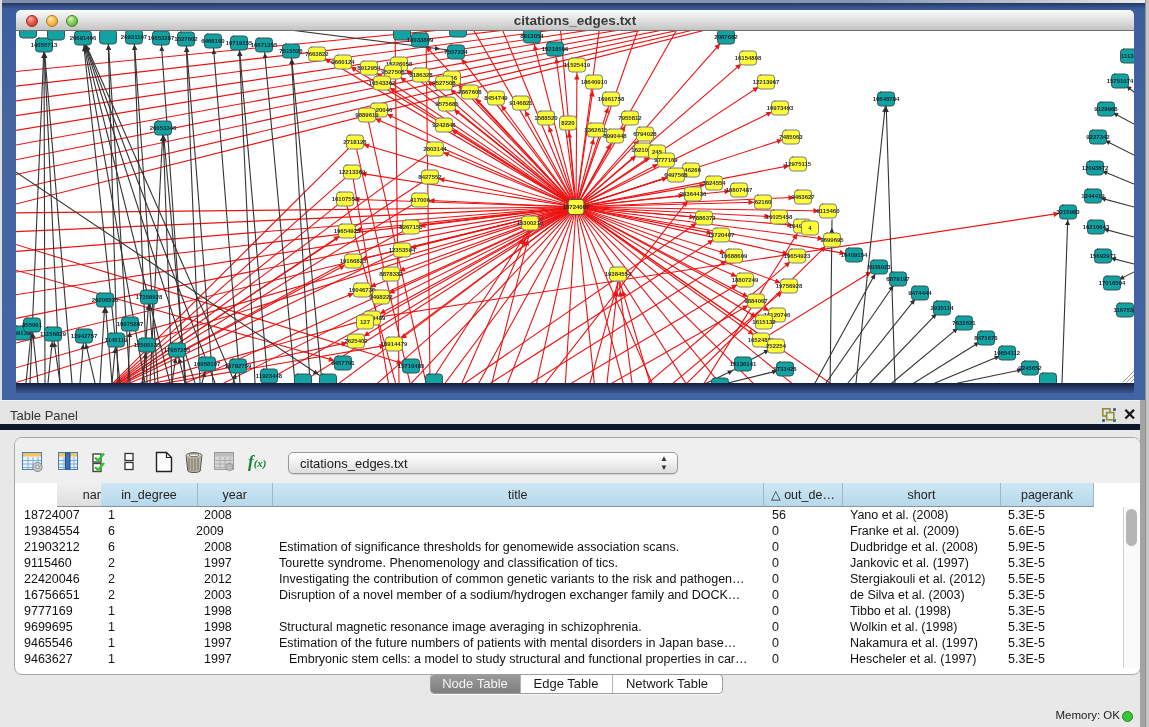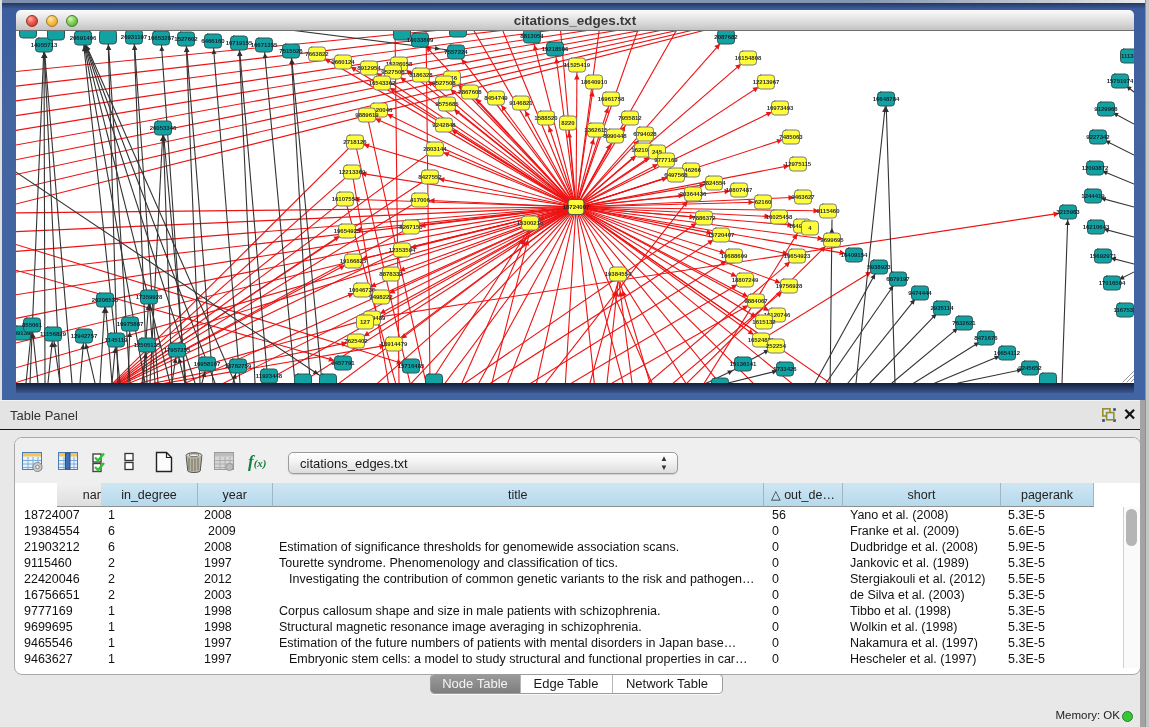--- a/index.html
+++ b/index.html
@@ -21,21 +21,21 @@
 #tl2 { left:46px; background:radial-gradient(circle at 35% 30%, #ffe9b0 0%, #f6c356 40%, #e9a429 80%, #c8881b 100%); border:0.5px solid #a8791d; }
 #tl3 { left:66px; background:radial-gradient(circle at 35% 30%, #d6f5b8 0%, #8ed466 40%, #5cb139 80%, #3f8f22 100%); border:0.5px solid #44821e; }
 #wtitle { left:16px; top:13px; width:1118px; text-align:center; font-size:13.5px;
   font-weight:bold; color:#3a3a3a; }
 #canvas { left:16px; top:31px; width:1118px; height:352px; background:#fff; overflow:hidden; box-shadow:inset 1px 0 0 #9aa4b8, inset -1px 0 0 #9aa4b8; }
 line.re { stroke:#ee1212; stroke-width:1.1px; }
 line.bk { stroke:#333333; stroke-width:1.1px; }
 
 #tp { left:0; top:400px; width:1149px; height:327px; background:#e8e8e8; }
 #tphead { left:0; top:400px; width:1149px; height:30px; background:#e4e4e4;
-  border-top:1px solid #f2f2f2; border-bottom:1px solid #0f172a; }
+  border-top:1px solid #f2f2f2; border-bottom:6px solid #0f172a; }
 #tphead span { position:absolute; left:10px; top:7px; font-size:13px; color:#333; }
 #floaticon { left:1101px; top:407px; }
 #closex { left:1123px; top:405px; font-size:16px; font-weight:bold; color:#111; }
 #panel { left:14px; top:437px; width:1127px; height:238px; background:#fff;
   border:1px solid #a8a8a8; border-radius:8px; }
 #toolzone { left:15px; top:438px; width:1125px; height:45px; background:#efefef;
   border-radius:7px 7px 0 0; }
 .ticon { position:absolute; top:450px; }
 .fx { font-size:15px; color:#15803d; top:452px; }
 .fx i { font-family:"Liberation Serif", serif; font-weight:bold; font-size:17px; }
@@ -838,65 +838,65 @@
     <span style="left:24px">18724007</span>
     <span style="left:108px">1</span>
     <span style="left:204px">2008</span>
     <span style="left:772px">56</span>
     <span style="left:850px">Yano et al. (2008)</span>
     <span style="left:1008px">5.3E-5</span>
   </div>
 <div class="trow" style="top:522.6px">
     <span style="left:24px">19384554</span>
     <span style="left:108px">6</span>
-    <span style="left:208px">2009</span>
+    <span style="left:196px">2009</span>
     <span style="left:772px">0</span>
     <span style="left:850px">Franke et al. (2009)</span>
     <span style="left:1008px">5.6E-5</span>
   </div>
 <div class="trow" style="top:538.7px">
     <span style="left:24px">21903212</span>
     <span style="left:108px">6</span>
     <span style="left:204px">2008</span>
     <span style="left:279px">Estimation of significance thresholds for genomewide association scans.</span>
     <span style="left:772px">0</span>
     <span style="left:850px">Dudbridge et al. (2008)</span>
     <span style="left:1008px">5.9E-5</span>
   </div>
 <div class="trow" style="top:554.8px">
     <span style="left:24px">9115460</span>
     <span style="left:108px">2</span>
     <span style="left:204px">1997</span>
     <span style="left:279px">Tourette syndrome. Phenomenology and classification of tics.</span>
     <span style="left:772px">0</span>
-    <span style="left:850px">Jankovic et al. (1989)</span>
+    <span style="left:850px">Jankovic et al. (1997)</span>
     <span style="left:1008px">5.3E-5</span>
   </div>
 <div class="trow" style="top:570.9px">
     <span style="left:24px">22420046</span>
     <span style="left:108px">2</span>
     <span style="left:204px">2012</span>
-    <span style="left:289px">Investigating the contribution of common genetic variants to the risk and pathogen…</span>
+    <span style="left:279px">Investigating the contribution of common genetic variants to the risk and pathogen…</span>
     <span style="left:772px">0</span>
     <span style="left:850px">Stergiakouli et al. (2012)</span>
     <span style="left:1008px">5.5E-5</span>
   </div>
 <div class="trow" style="top:587.0px">
     <span style="left:24px">16756651</span>
     <span style="left:108px">2</span>
     <span style="left:204px">2003</span>
+    <span style="left:279px">Disruption of a novel member of a sodium/hydrogen exchanger family and DOCK…</span>
     <span style="left:772px">0</span>
     <span style="left:850px">de Silva et al. (2003)</span>
     <span style="left:1008px">5.3E-5</span>
   </div>
 <div class="trow" style="top:603.1px">
     <span style="left:24px">9777169</span>
     <span style="left:108px">1</span>
     <span style="left:204px">1998</span>
-    <span style="left:279px">Corpus callosum shape and size in male patients with schizophrenia.</span>
     <span style="left:772px">0</span>
     <span style="left:850px">Tibbo et al. (1998)</span>
     <span style="left:1008px">5.3E-5</span>
   </div>
 <div class="trow" style="top:619.2px">
     <span style="left:24px">9699695</span>
     <span style="left:108px">1</span>
     <span style="left:204px">1998</span>
     <span style="left:279px">Structural magnetic resonance image averaging in schizophrenia.</span>
     <span style="left:772px">0</span>

